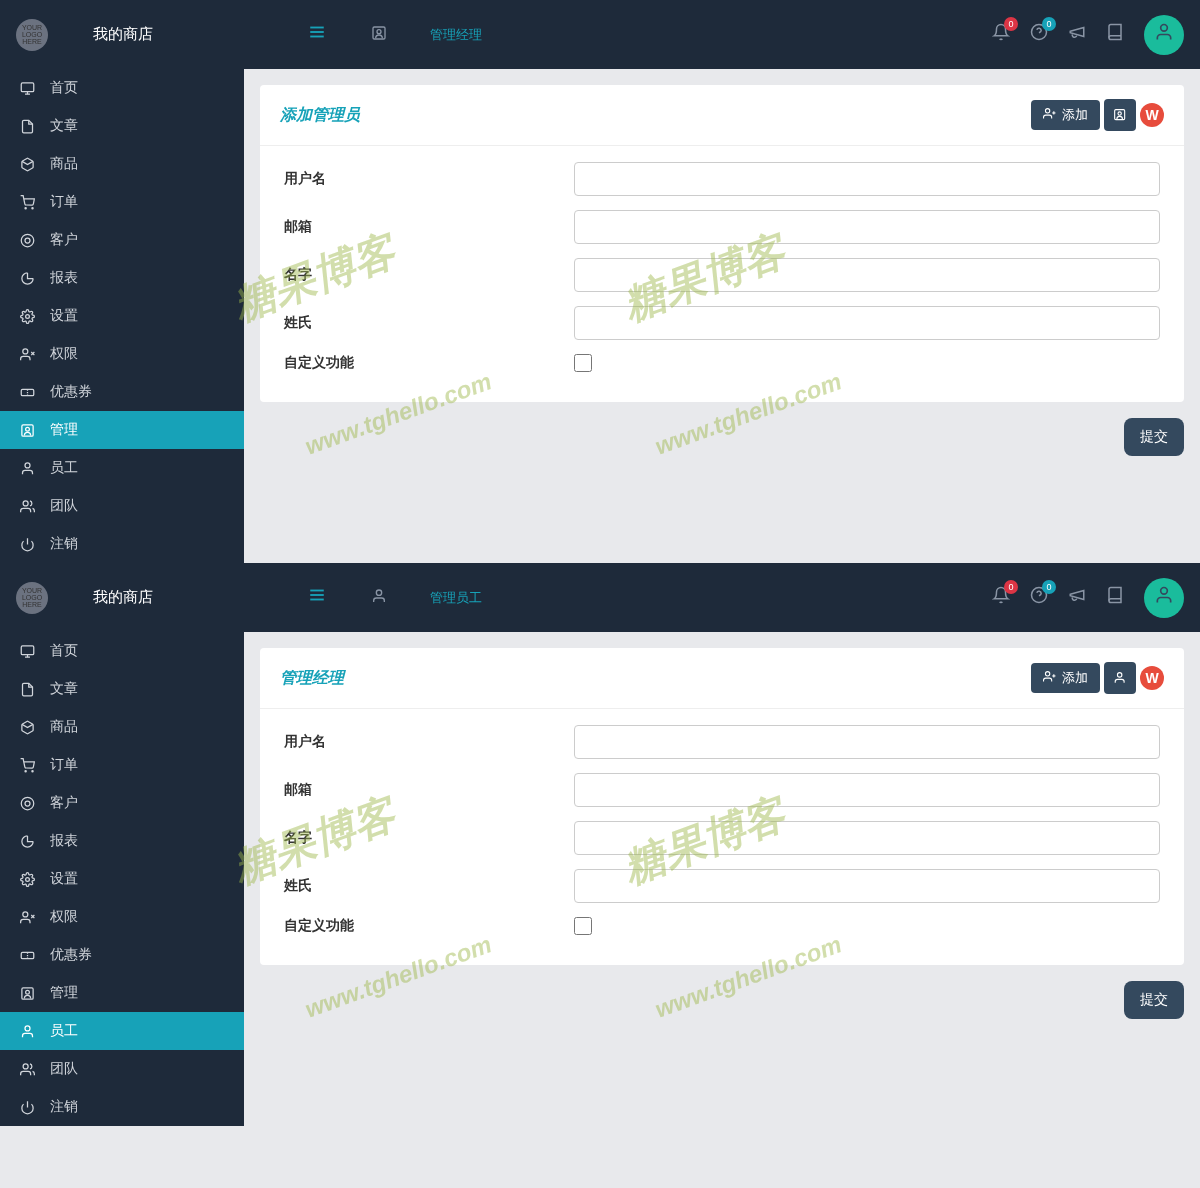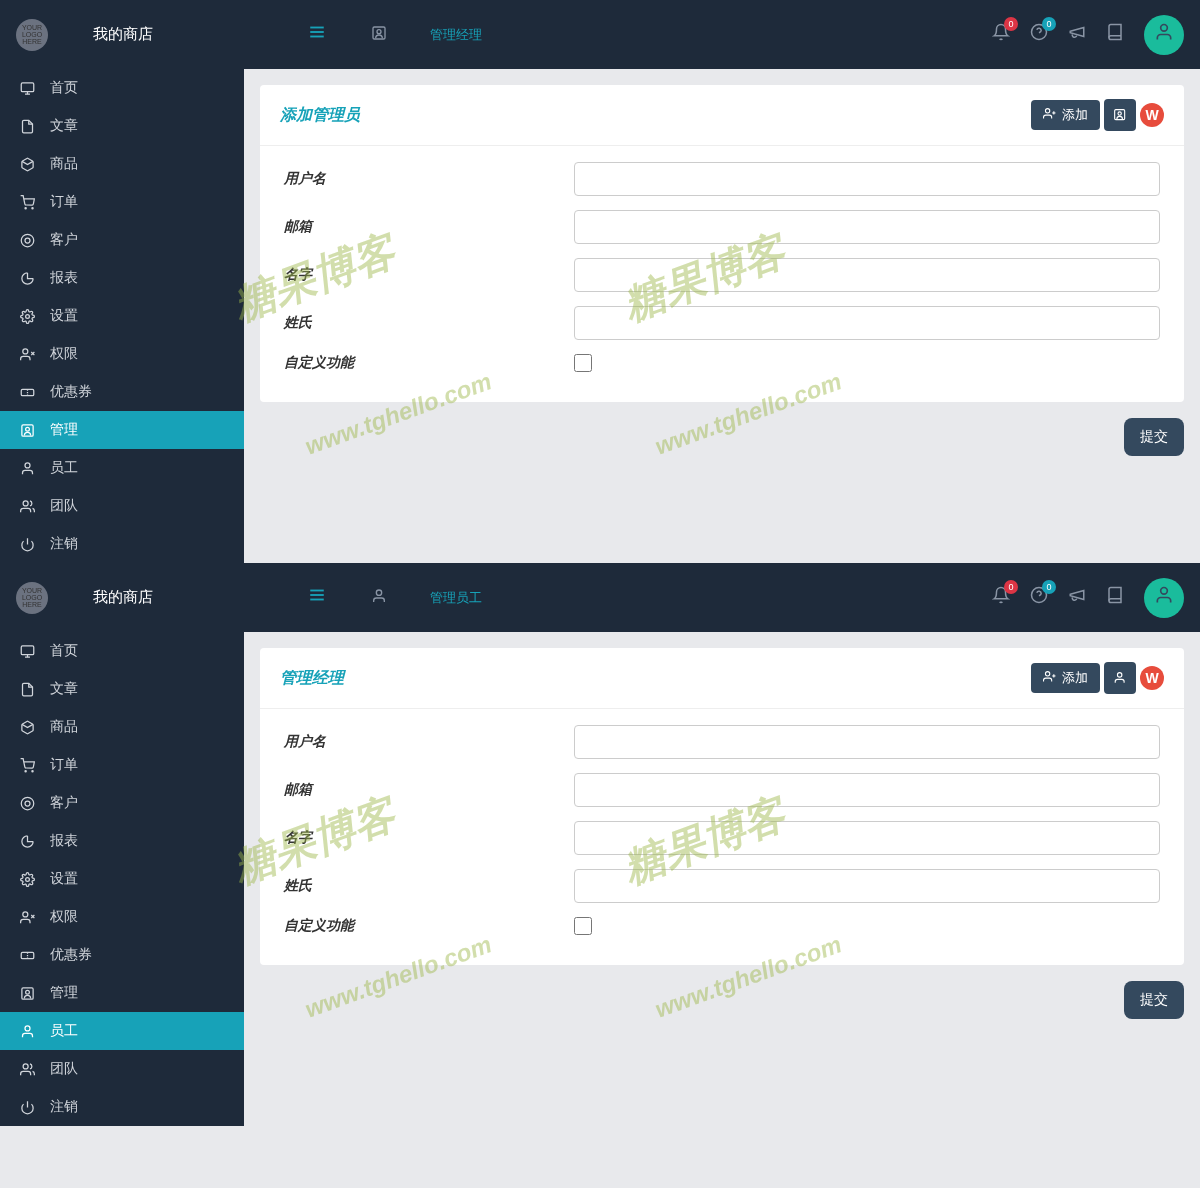--- a/index.html
+++ b/index.html
@@ -30,21 +30,21 @@
     .card { background: #fff; border-radius: 4px; margin-bottom: 16px; }
     .card-header { display: flex; align-items: center; padding: 14px 20px; border-bottom: 1px solid #eee; }
     .card-title { color: #17a2b8; font-style: italic; font-weight: bold; font-size: 16px; text-align: right; }
     .card-actions { margin-left: auto; display: flex; gap: 4px; align-items: center; }
     .btn { background: #34495e; color: #fff; border: none; padding: 6px 12px; border-radius: 4px; font-size: 13px; display: inline-flex; align-items: center; gap: 6px; cursor: pointer; }
     .btn-icon-only { background: #34495e; color: #fff; border: none; width: 32px; height: 32px; border-radius: 4px; display: inline-flex; align-items: center; justify-content: center; cursor: pointer; }
     .wp-icon { width: 24px; height: 24px; background: #e74c3c; border-radius: 50%; color: #fff; display: inline-flex; align-items: center; justify-content: center; font-size: 14px; font-weight: bold; }
     
     .form-body { padding: 16px 24px; }
     .form-row { display: flex; align-items: center; margin-bottom: 14px; }
-    .form-label { width: 290px; font-style: italic; font-size: 14px; color: #333; font-weight: bold; }
+    .form-label { width: 290px; font-size: 14px; color: #333; font-weight: bold; }
     .form-input { flex: 1; height: 34px; border: 1px solid #ccc; border-radius: 4px; padding: 0 10px; font-size: 14px; }
     .form-checkbox { width: 18px; height: 18px; border: 1px solid #ccc; border-radius: 3px; }
     
     .submit-row { display: flex; justify-content: flex-end; }
     .submit-btn { background: #34495e; color: #fff; border: none; padding: 10px 16px; border-radius: 8px; font-size: 14px; cursor: pointer; }
     
     .watermark { position: absolute; color: #9db84a; opacity: 0.45; font-size: 42px; font-weight: bold; transform: rotate(-20deg); pointer-events: none; font-style: italic; }
     .watermark-url { font-size: 24px; }
     .screenshot-wrap { position: relative; }
     

